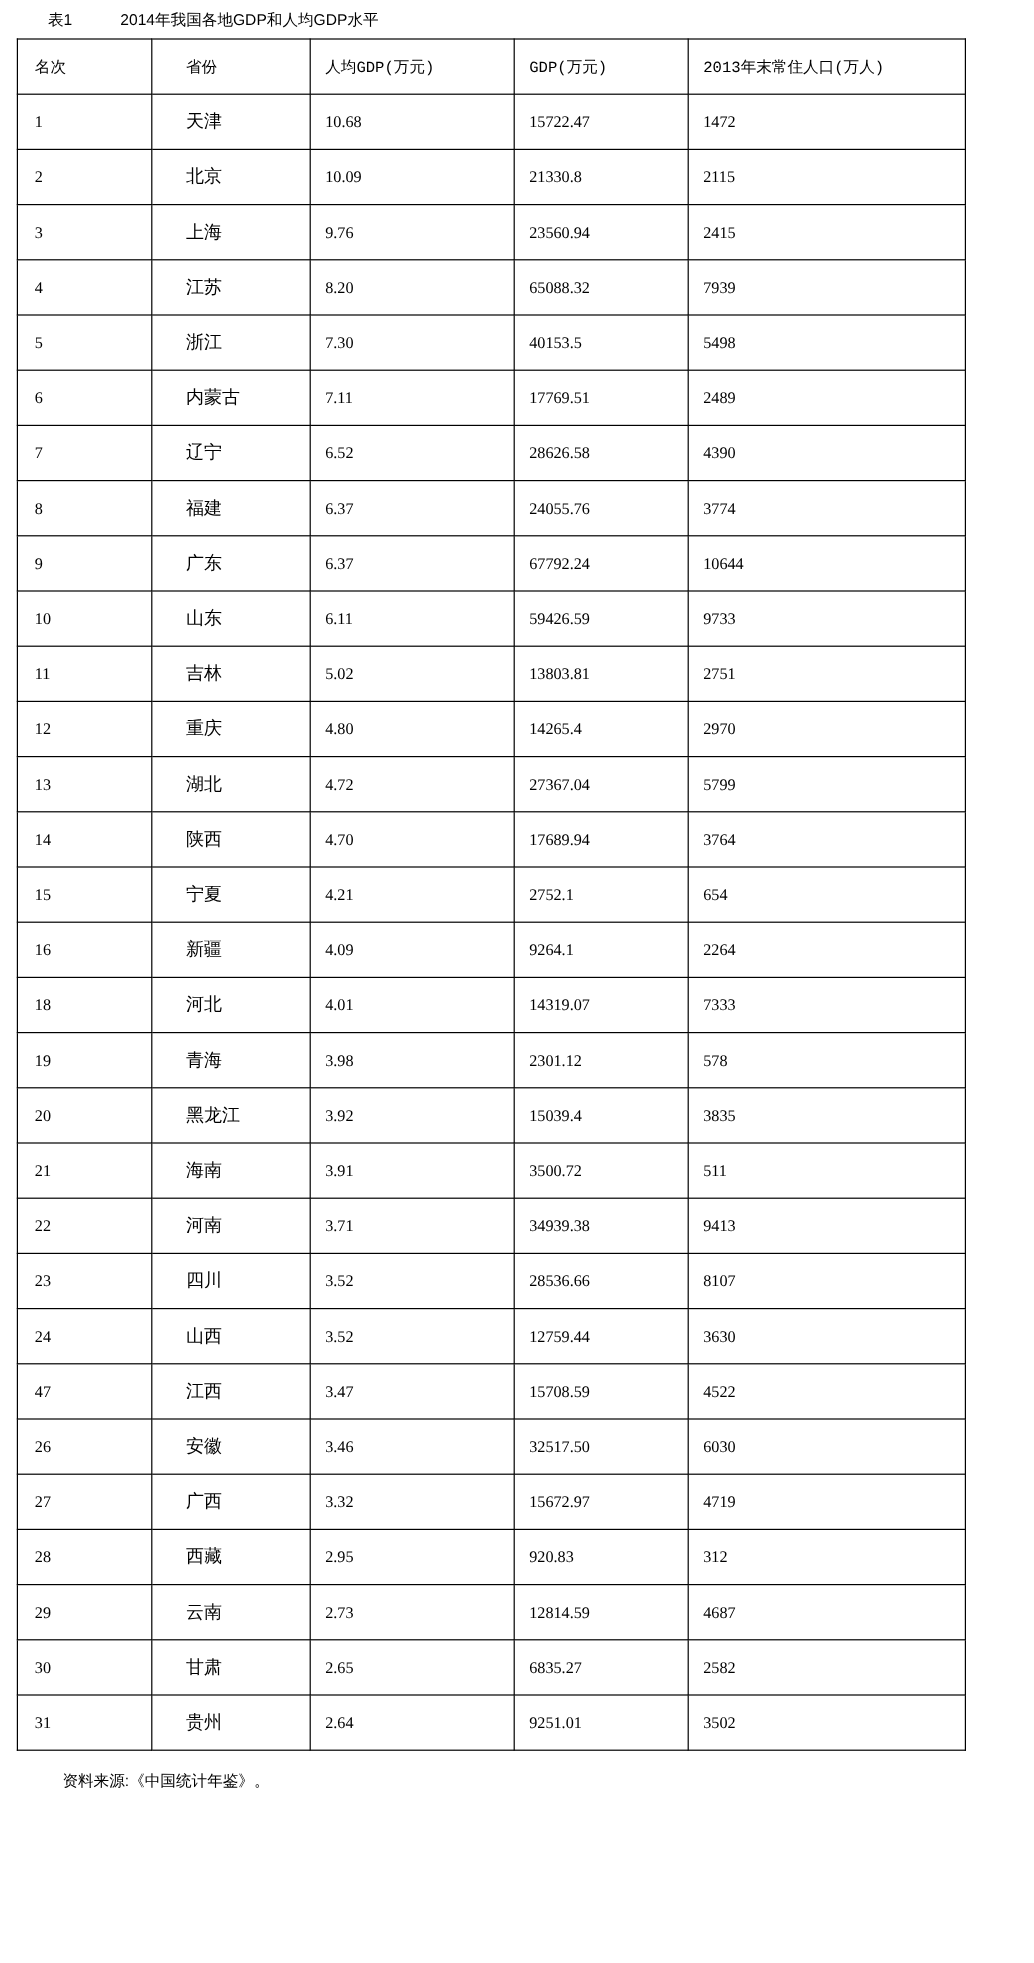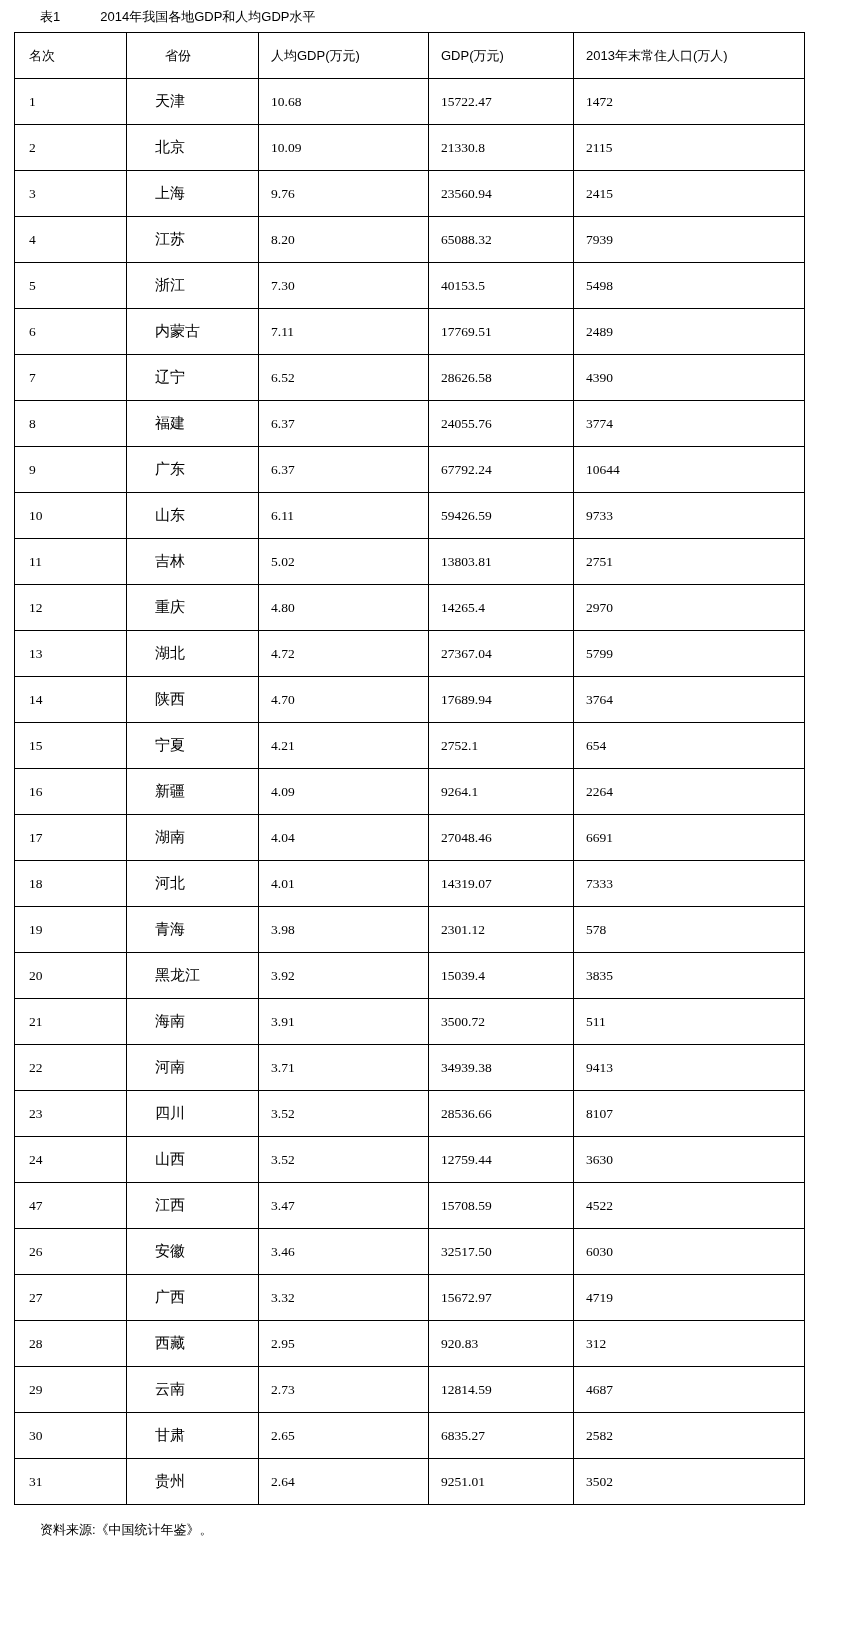--- a/index.html
+++ b/index.html
@@ -51,42 +51,42 @@
     height: 46px;
     padding: 0 0 0 12px;
     font-size: 13px;
     font-weight: normal;
     text-align: left;
     vertical-align: middle;
     font-family: "Liberation Sans", sans-serif;
     box-sizing: border-box;
   }
   table.gdp th {
-    font-family: Liberation Sans, sans-serif;
+    font-family: Liberation Mono, monospace;
     font-size: 13px;
   }
   table.gdp td.rank,
   table.gdp td.num {
     font-family: "Liberation Serif", serif;
     font-size: 13.5px;
   }
   table.gdp td.prov {
     font-family: "Liberation Sans", sans-serif;
     font-size: 15px;
     padding-left: 28px;
   }
   table.gdp td.rank { padding-left: 14px; }
   table.gdp td.num { padding-left: 12px; }
   table.gdp th.h-rank { padding-left: 14px; }
-  table.gdp th.h-prov { padding-left: 38px; }
+  table.gdp th.h-prov { padding-left: 28px; }
 
   .source {
     font-family: "Liberation Sans", sans-serif;
     font-size: 13px;
-    padding: 16px 0 10px 40px;
+    padding: 16px 0 10px 52px;
   }
 </style>
 </head>
 <body>
 
 <div class="page">
 
   <div class="caption">
     <span class="cap-label">表1</span><span class="cap-title">2014年我国各地GDP和人均GDP水平</span>
   </div>
@@ -215,27 +215,20 @@
           <td class="num">654</td>
         </tr>
         <tr>
           <td class="rank">16</td>
           <td class="prov">新疆</td>
           <td class="num">4.09</td>
           <td class="num">9264.1</td>
           <td class="num">2264</td>
         </tr>
         <tr>
-          <td class="rank">17</td>
-          <td class="prov">湖南</td>
-          <td class="num">4.04</td>
-          <td class="num">27048.46</td>
-          <td class="num">6691</td>
-        </tr>
-        <tr>
           <td class="rank">18</td>
           <td class="prov">河北</td>
           <td class="num">4.01</td>
           <td class="num">14319.07</td>
           <td class="num">7333</td>
         </tr>
         <tr>
           <td class="rank">19</td>
           <td class="prov">青海</td>
           <td class="num">3.98</td>

